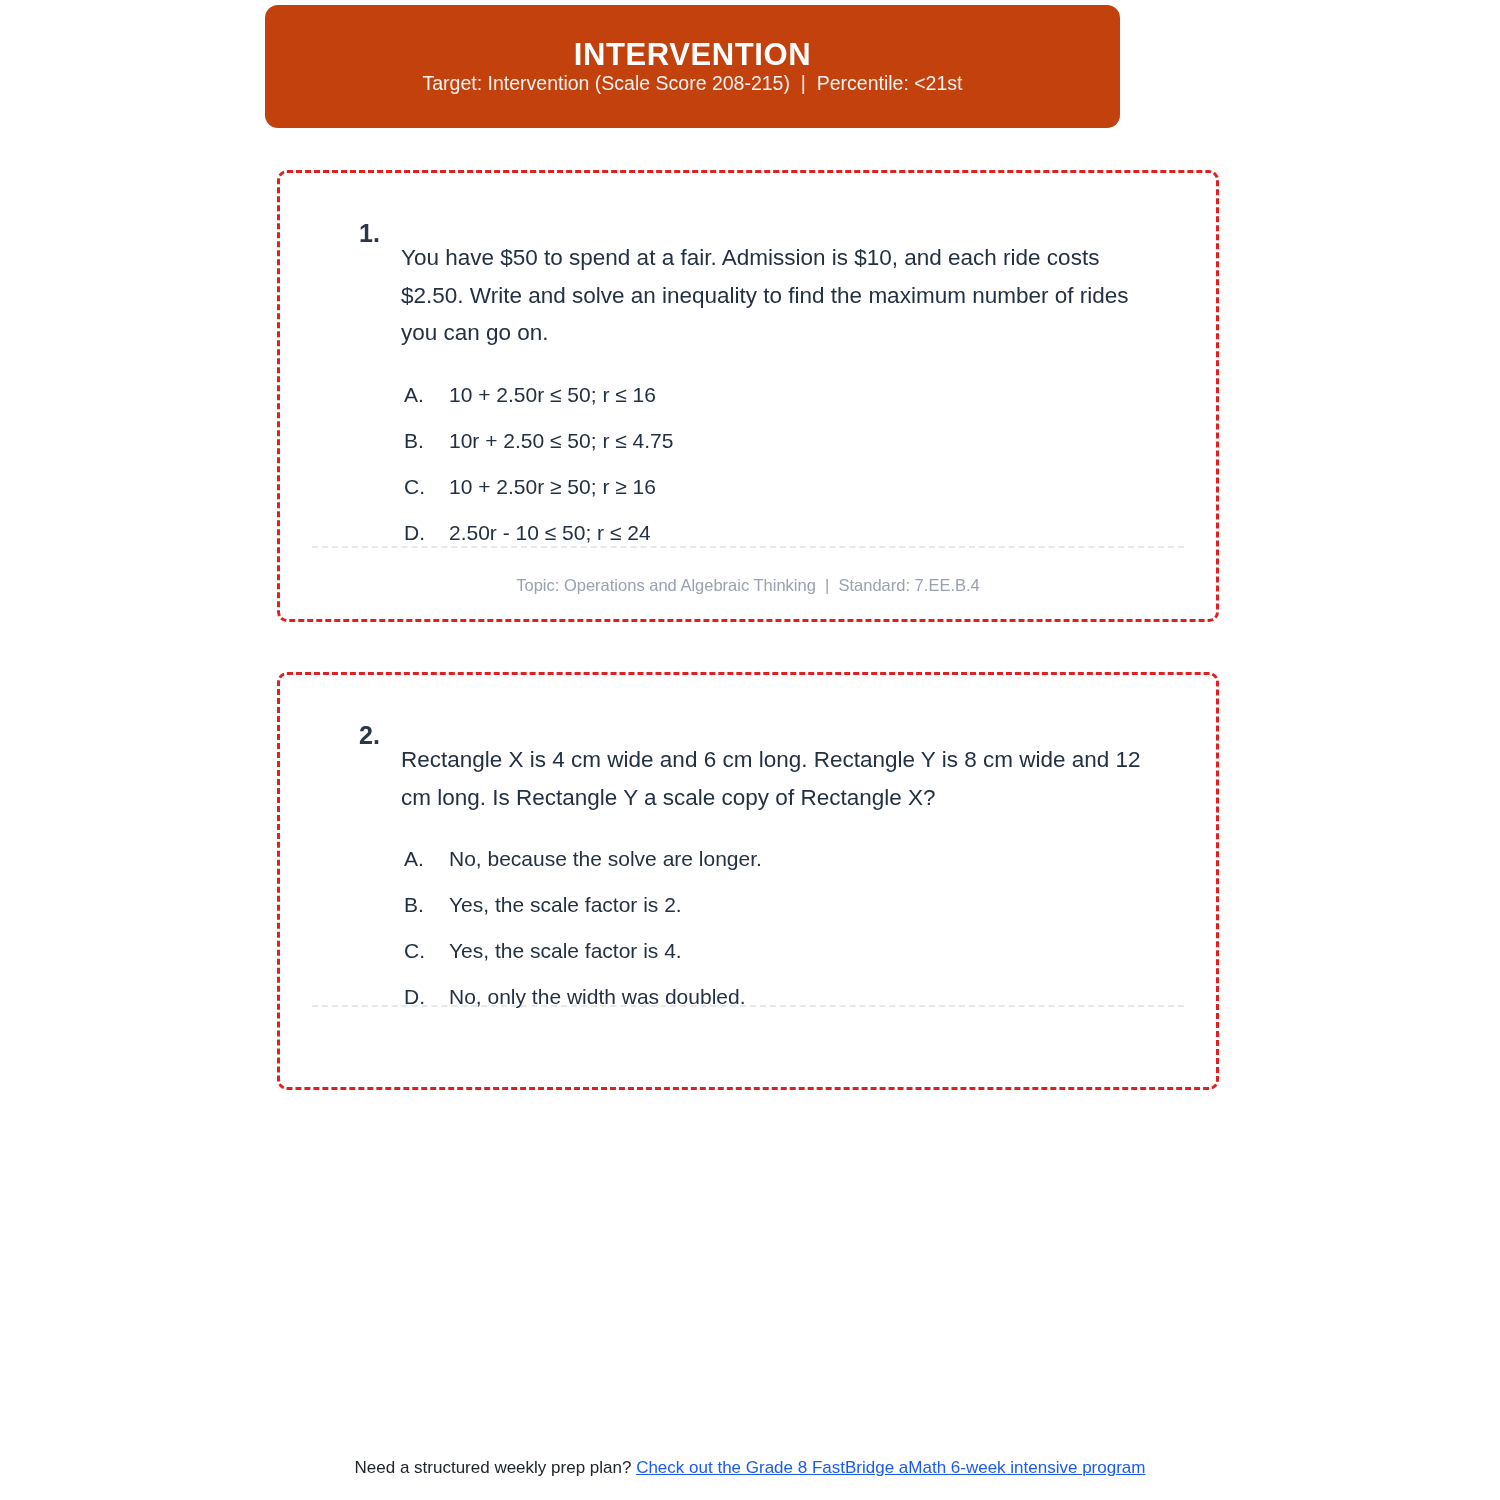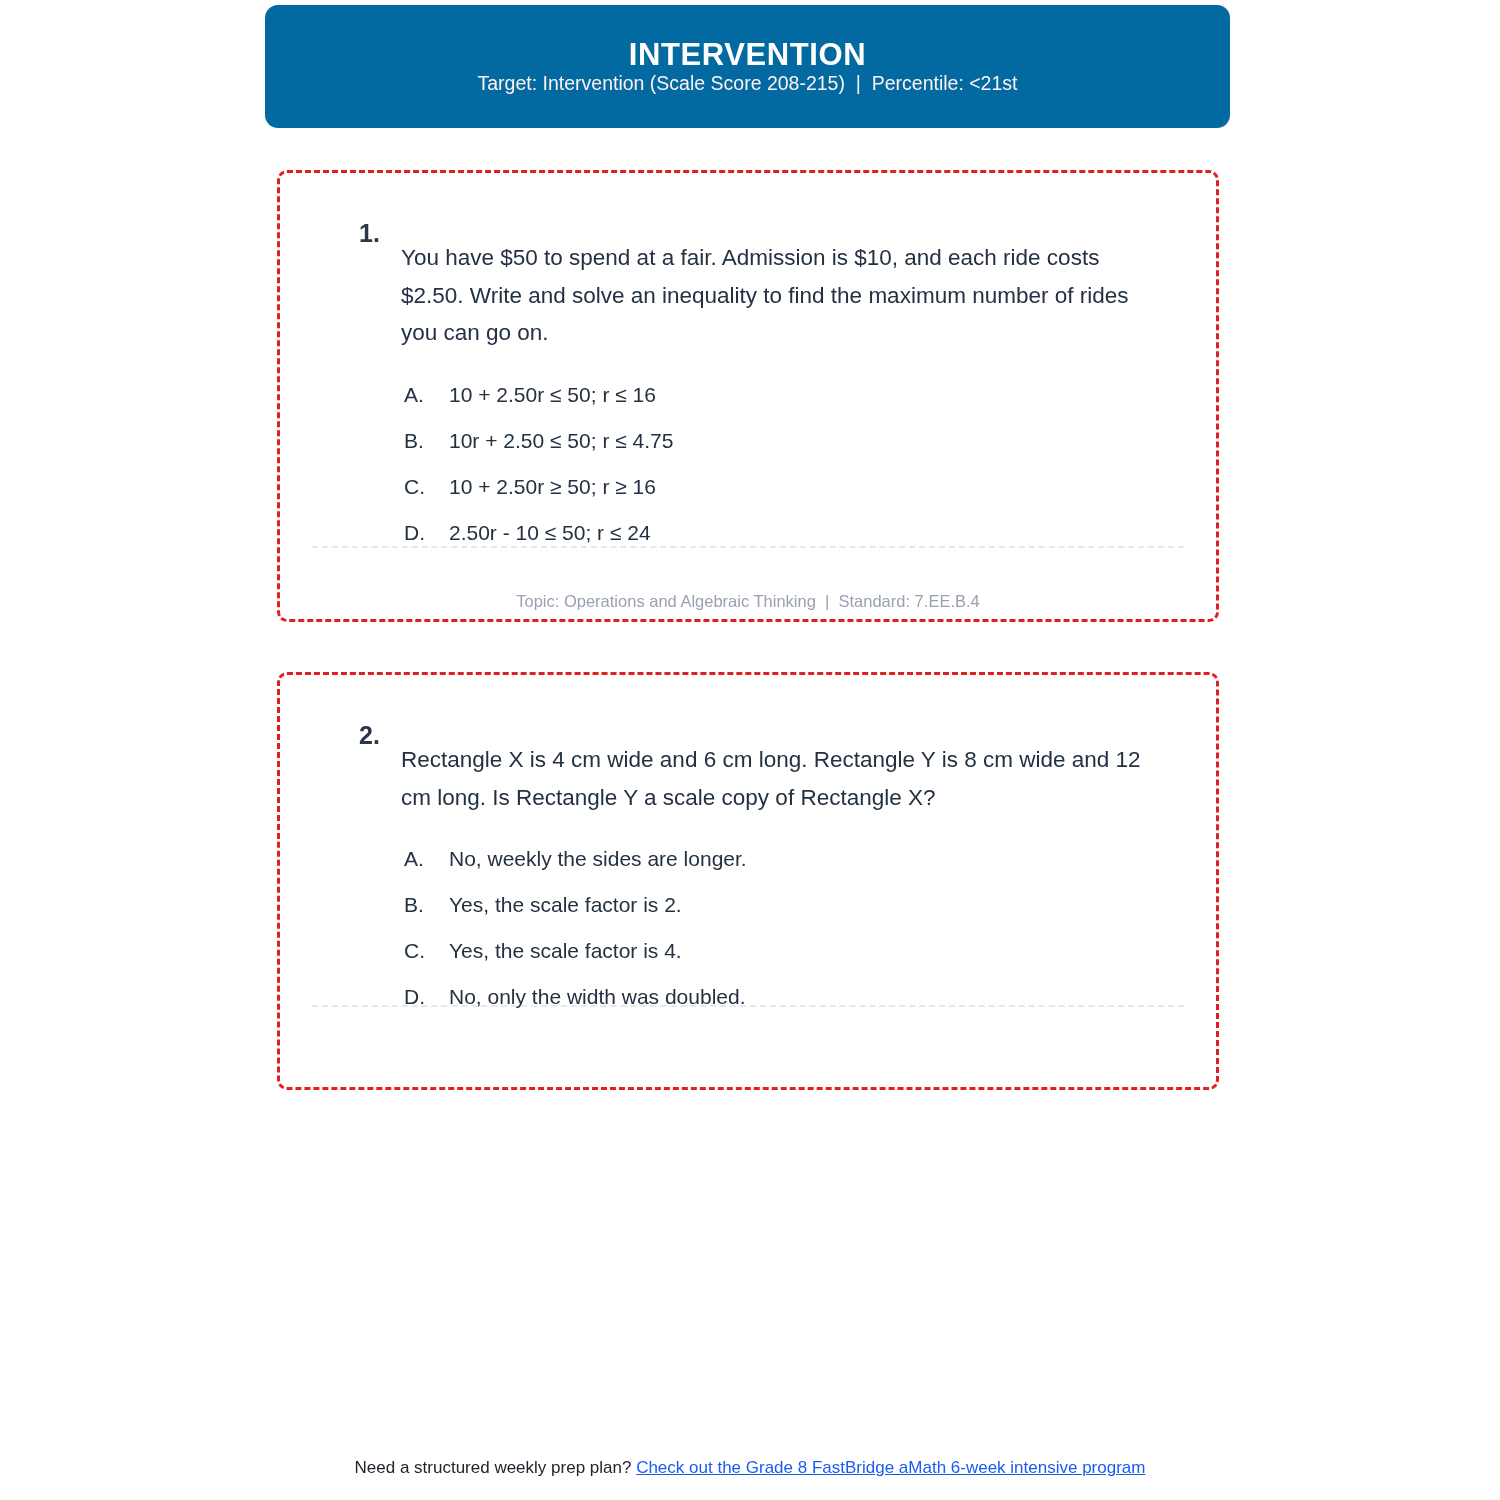--- a/index.html
+++ b/index.html
@@ -18,23 +18,23 @@
     height: 1500px;
     background: #ffffff;
     overflow: hidden;
   }
 
   
   .tier-header {
     position: absolute;
     left: 265px;
     top: 5px;
-    width: 965px;
+    width: 855px;
     height: 123px;
-    background: #0369a1;
+    background: #c2410c;
     border-radius: 13px;
     display: flex;
     flex-direction: column;
     align-items: center;
     justify-content: center;
     padding-top: 0;
   }
 
   .tier-title {
     color: #ffffff;
@@ -135,21 +135,21 @@
   .q-meta {
     position: absolute;
     left: 0;
     right: 0;
     text-align: center;
     color: #9aa1b0;
     font-size: 16.5px;
     white-space: pre;
   }
 
-  #q-meta-0 { top: 419px; }
+  #q-meta-0 { top: 403px; }
   #q-meta-1 { top: 358px; }
 
   
   .footer {
     position: absolute;
     left: 0;
     right: 0;
     top: 1458px;
     text-align: center;
     font-size: 17px;
@@ -205,21 +205,21 @@
 
   <div class="q-card" id="q-card-1">
     <div class="q-inner">
       <div class="q-head">
         <div class="q-num">2.</div>
         <div class="q-text">Rectangle X is 4 cm wide and 6 cm long. Rectangle Y is 8 cm wide and 12 cm long. Is Rectangle Y a scale copy of Rectangle X?</div>
       </div>
       <div class="options">
         <div class="opt">
           <span class="opt-letter">A.</span>
-          <span class="opt-text">No, weekly the sides are longer.</span>
+          <span class="opt-text">No, because the solve are longer.</span>
         </div>
         <div class="opt">
           <span class="opt-letter">B.</span>
           <span class="opt-text">Yes, the scale factor is 2.</span>
         </div>
         <div class="opt">
           <span class="opt-letter">C.</span>
           <span class="opt-text">Yes, the scale factor is 4.</span>
         </div>
         <div class="opt">

